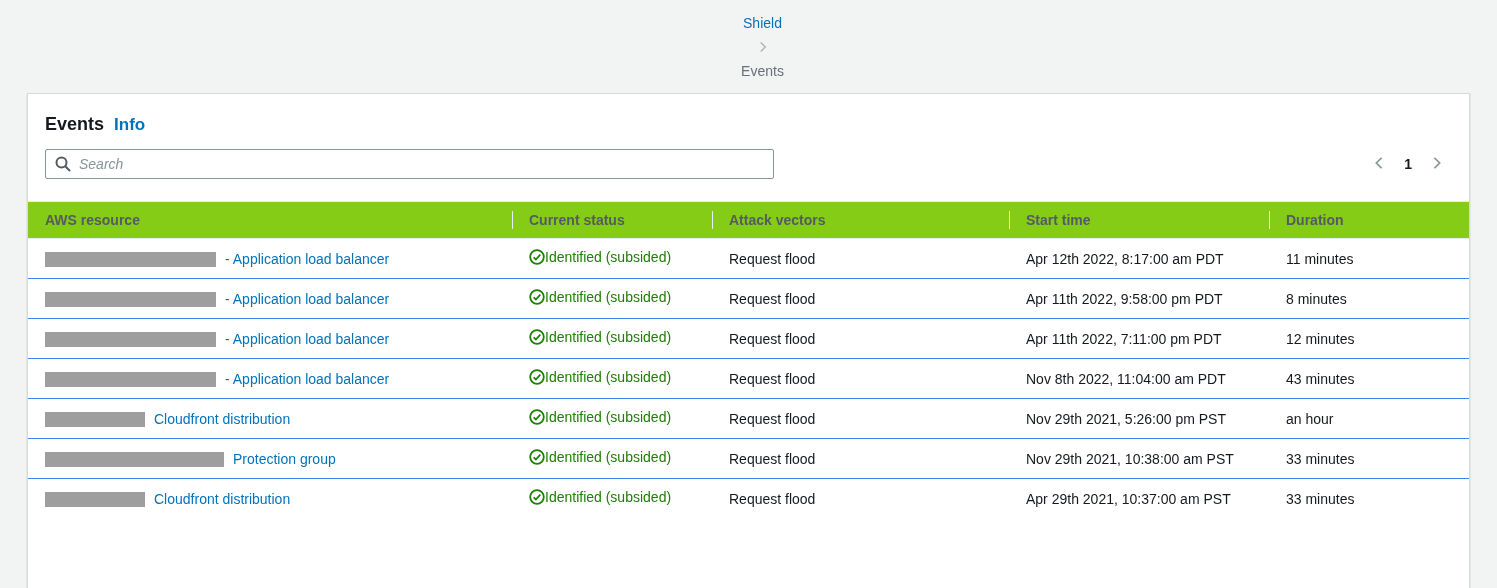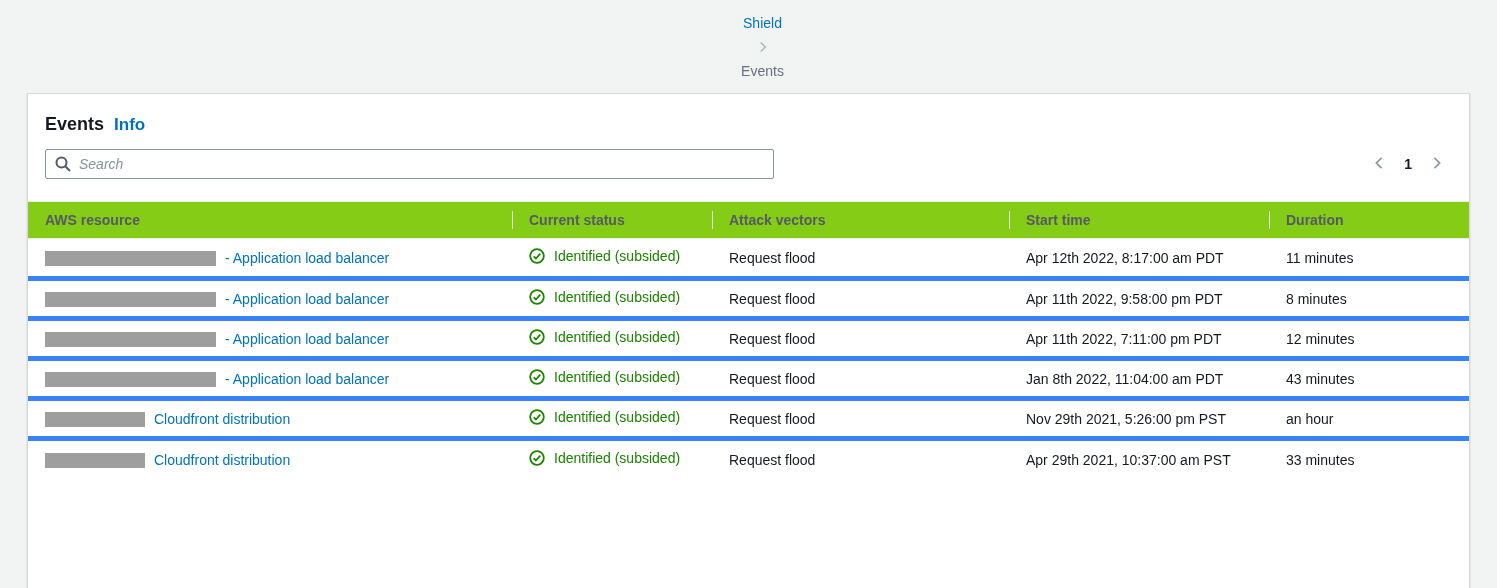--- a/index.html
+++ b/index.html
@@ -107,21 +107,21 @@
   .events-table thead th + th::before {
     content: "";
     position: absolute;
     left: 0; top: 9px; bottom: 9px;
     width: 1px;
     background: #eaeded;
   }
   .events-table tbody td {
     height: 40px;
     padding-left: 17px;
-    border-bottom: 5px solid #3b82f6;
+    border-bottom: 1px solid #3b82f6;
     font-size: 14px;
     color: #16191f;
     white-space: nowrap;
     overflow: hidden;
   }
   .events-table tbody tr:last-child td { border-bottom: none; }
 
   .redact {
     display: inline-block;
     height: 15px;
@@ -130,21 +130,21 @@
     margin-right: 9px;
   }
   .bar-170 { width: 171px; }
   .bar-179 { width: 179px; }
   .bar-100 { width: 100px; }
   .res-link { color: #0073bb; text-decoration: none; cursor: pointer; vertical-align: middle; }
 
   .status {
     display: inline-flex;
     align-items: center;
-    gap: 9px;
+    gap: 0;
     color: #1d8102;
   }
   .status svg { flex: none; }
 </style>
 </head>
 <body>
 
 <nav class="breadcrumb">
   <a class="crumb-link" href="#">Shield</a>
   <span class="crumb-sep">
@@ -250,35 +250,48 @@
       <tr>
         <td><span class="redact bar-170"></span><a class="res-link" href="#">- Application load balancer</a></td>
         <td><span class="status">
               <svg width="16" height="16" viewBox="0 0 16 16">
                 <circle cx="8" cy="8" r="6.8" fill="none" stroke="#1d8102" stroke-width="1.8"></circle>
                 <path d="M4.7 8.3l2.2 2.2 4.4-4.8" fill="none" stroke="#1d8102" stroke-width="1.8"></path>
               </svg>
               <span>Identified (subsided)</span>
             </span></td>
         <td>Request flood</td>
-        <td>Jan 8th 2022, 11:04:00 am PDT</td>
+        <td>Nov 8th 2022, 11:04:00 am PDT</td>
         <td>43 minutes</td>
       </tr>
       <tr>
         <td><span class="redact bar-100"></span><a class="res-link" href="#">Cloudfront distribution</a></td>
         <td><span class="status">
               <svg width="16" height="16" viewBox="0 0 16 16">
                 <circle cx="8" cy="8" r="6.8" fill="none" stroke="#1d8102" stroke-width="1.8"></circle>
                 <path d="M4.7 8.3l2.2 2.2 4.4-4.8" fill="none" stroke="#1d8102" stroke-width="1.8"></path>
               </svg>
               <span>Identified (subsided)</span>
             </span></td>
         <td>Request flood</td>
         <td>Nov 29th 2021, 5:26:00 pm PST</td>
         <td>an hour</td>
+      </tr>
+      <tr>
+        <td><span class="redact bar-179"></span><a class="res-link" href="#">Protection group</a></td>
+        <td><span class="status">
+              <svg width="16" height="16" viewBox="0 0 16 16">
+                <circle cx="8" cy="8" r="6.8" fill="none" stroke="#1d8102" stroke-width="1.8"></circle>
+                <path d="M4.7 8.3l2.2 2.2 4.4-4.8" fill="none" stroke="#1d8102" stroke-width="1.8"></path>
+              </svg>
+              <span>Identified (subsided)</span>
+            </span></td>
+        <td>Request flood</td>
+        <td>Nov 29th 2021, 10:38:00 am PST</td>
+        <td>33 minutes</td>
       </tr>
       <tr>
         <td><span class="redact bar-100"></span><a class="res-link" href="#">Cloudfront distribution</a></td>
         <td><span class="status">
               <svg width="16" height="16" viewBox="0 0 16 16">
                 <circle cx="8" cy="8" r="6.8" fill="none" stroke="#1d8102" stroke-width="1.8"></circle>
                 <path d="M4.7 8.3l2.2 2.2 4.4-4.8" fill="none" stroke="#1d8102" stroke-width="1.8"></path>
               </svg>
               <span>Identified (subsided)</span>
             </span></td>

